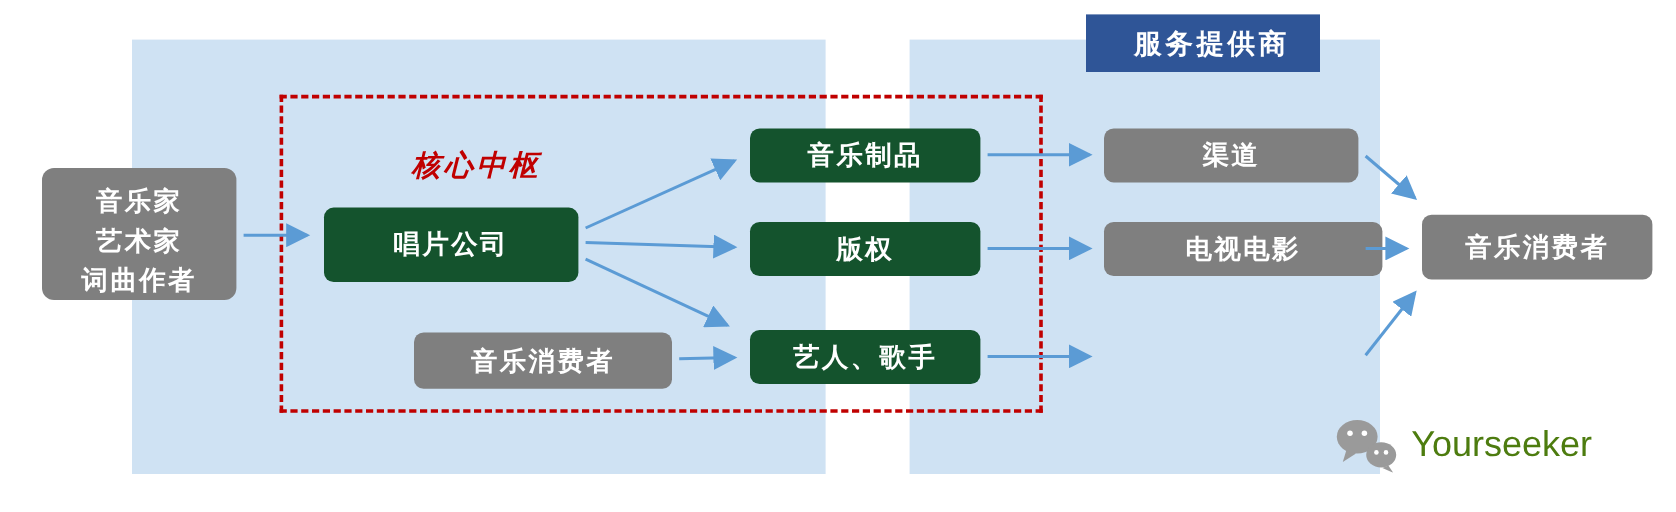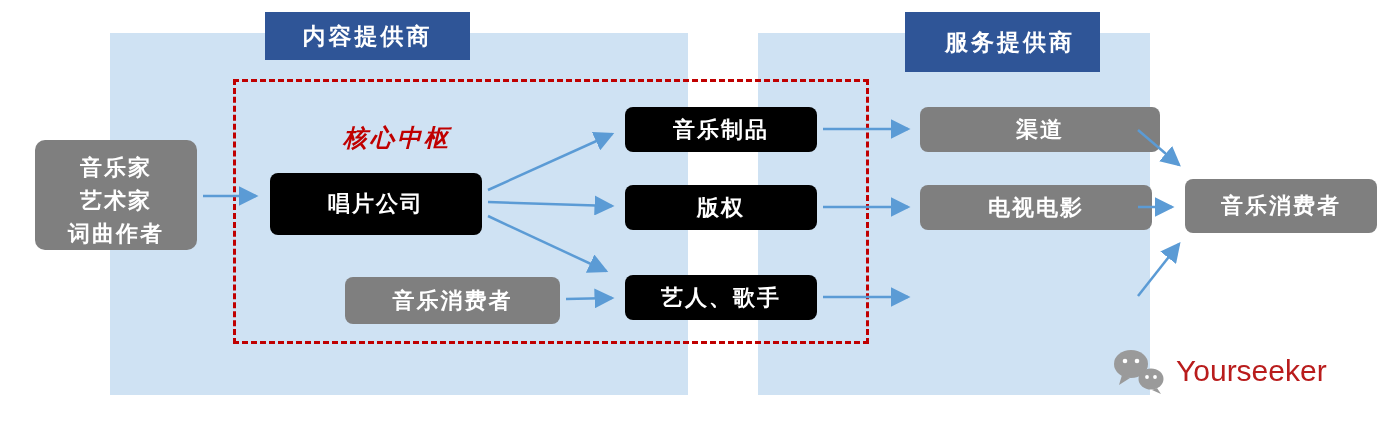--- a/index.html
+++ b/index.html
@@ -7,63 +7,62 @@
   .canvas { position:relative; width:1397px; height:427px; background:#ffffff; overflow:hidden; }
 
   .panel { position:absolute; background:#cfe2f3; }
   .panel-left  { left:110px; top:33px; width:578px; height:362px; }
   .panel-right { left:758px; top:33px; width:392px; height:362px; }
 
   .hdr { position:absolute; background:#2f5597; color:#fff; font-weight:bold;
          font-size:23px; letter-spacing:3px; display:flex; align-items:center;
          justify-content:center; }
   .hdr-content { left:265px; top:12px; width:205px; height:48px; }
-  .hdr-service { left:905px; top:12px; width:195px; height:60px;padding-left:15px; }
+  .hdr-service { left:905px; top:12px; width:195px; height:48px;padding-left:15px; }
 
   .node { position:absolute; color:#fff; font-weight:bold; font-size:22px;
           letter-spacing:2px; display:flex; align-items:center; justify-content:center;
           border-radius:8px; }
-  .orange { background:#000000; }
+  .orange { background:#14532d; }
   .gray   { background:#7f7f7f; }
 
   .creators { left:35px; top:140px; width:162px; height:110px; flex-direction:column;
               line-height:1.5; border-radius:10px;justify-content:flex-end; }
   .record-company { left:270px; top:173px; width:212px; height:62px; }
   .perf-agency    { left:345px; top:277px; width:215px; height:47px; }
   .music-products { left:625px; top:107px; width:192px; height:45px; }
   .copyright      { left:625px; top:185px; width:192px; height:45px;text-align:right; }
   .artists        { left:625px; top:275px; width:192px; height:45px; }
-  .channels       { left:920px; top:107px; width:240px; height:45px; }
+  .channels       { left:920px; top:107px; width:212px; height:45px; }
   .tv-film        { left:920px; top:185px; width:232px; height:45px; }
   .ads-concerts   { left:920px; top:275px; width:212px; height:45px; }
   .consumers      { left:1185px; top:179px; width:192px; height:54px; }
 
   .dashed-box { position:absolute; left:233px; top:79px; width:636px; height:265px;
                 border:3px dashed #c00000; }
 
   .core-label { position:absolute; left:332px; top:122px; width:130px; text-align:center;
                 color:#c00000; font-weight:bold; font-style:italic; font-size:24px;
                 letter-spacing:3px; }
 
   svg.arrows { position:absolute; left:0; top:0; width:1397px; height:427px;
                pointer-events:none; }
   .arrow { stroke:#5b9bd5; stroke-width:2.5; fill:none; marker-end:url(#ah); }
 
   .watermark { position:absolute; left:1112px; top:348px; display:flex;
-               align-items:center; gap:10px; color:#b91c1c; font-size:30px; }
+               align-items:center; gap:10px; color:#4d7c0f; font-size:30px; }
 </style>
 </head>
 <body>
 
 <div class="canvas">
 
   <div class="panel panel-left"></div>
   <div class="panel panel-right"></div>
 
-  <div class="hdr hdr-content">内容提供商</div>
   <div class="hdr hdr-service">服务提供商</div>
 
   <div class="dashed-box"></div>
 
   <div class="core-label">核心中枢</div>
 
   <div class="node gray creators">
     <span>音乐家</span>
     <span>艺术家</span>
     <span>词曲作者</span>

